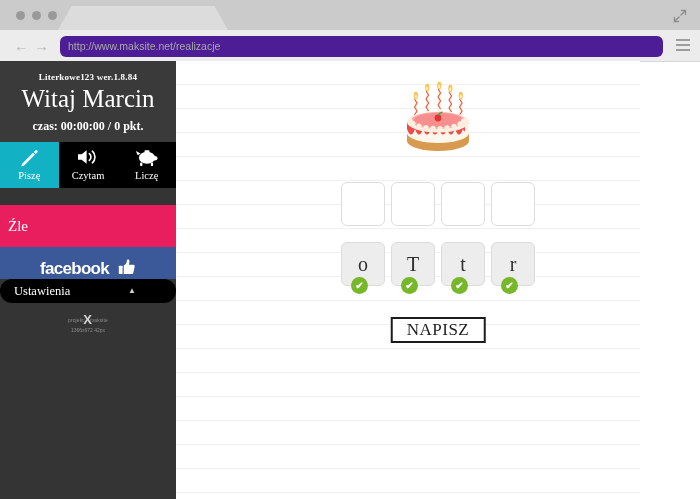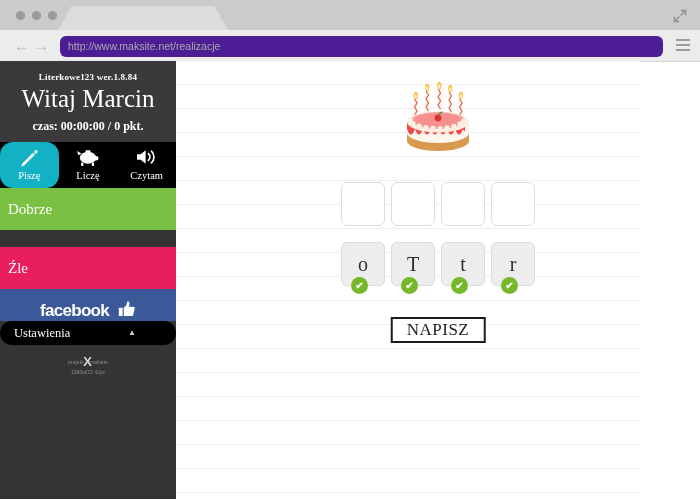--- a/index.html
+++ b/index.html
@@ -122,21 +122,21 @@
     background: #000000;
   }
   .navcell {
     flex: 1;
     position: relative;
     text-align: center;
     color: #ffffff;
     cursor: pointer;
     padding-top: 5px;
   }
-  .navcell.active { background: #13b1c4; border-radius: 13px; }
+  .navcell.active { background: #13b1c4; }
   .navcell .glyph {
     display: block; height: 22px; line-height: 22px;
     font-size: 17px;
   }
   .navcell .lbl {
     display: block;
     font-family: "Liberation Serif", serif;
     font-size: 10.5px;
     margin-top: 1px;
   }
@@ -336,46 +336,43 @@
           <span class="glyph">
             <svg width="22" height="22" viewBox="0 0 24 24" fill="#ffffff">
               <path d="M4.5 18.2 L3.6 21.2 L6.6 20.3 L18.4 8.5 L16.3 6.4 Z"></path>
               <path d="M17.3 5.4 L19.4 7.5 L21 5.9 A1.5 1.5 0 0 0 21 3.8 L21 3.8 A1.5 1.5 0 0 0 18.9 3.8 Z"></path>
             </svg>
           </span>
           <span class="lbl">Piszę</span>
         </div>
         <div class="navcell">
           <span class="glyph">
+            <svg width="24" height="20" viewBox="0 0 26 22" fill="none">
+              <path d="M2 8 H6 L11.5 3.5 V18.5 L6 14 H2 Z" fill="#ffffff"></path>
+              <path d="M14.5 7.2 A5 5 0 0 1 14.5 14.8" stroke="#ffffff" stroke-width="1.8" stroke-linecap="round"></path>
+              <path d="M17.8 4.6 A8.6 8.6 0 0 1 17.8 17.4" stroke="#ffffff" stroke-width="1.8" stroke-linecap="round"></path>
+            </svg>
+          </span>
+          <span class="lbl">Czytam</span>
+        </div>
+        <div class="navcell">
+          <span class="glyph">
             <svg width="24" height="20" viewBox="0 0 28 22" fill="#ffffff">
               <ellipse cx="14" cy="12" rx="9.5" ry="7"></ellipse>
               <path d="M3 9 L1 4 L6.5 7 Z"></path>
               <rect x="6" y="17.5" width="2.6" height="4" rx="1"></rect>
               <rect x="18.5" y="17.5" width="2.6" height="4" rx="1"></rect>
               <ellipse cx="23" cy="12.5" rx="3.2" ry="2.6"></ellipse>
               <rect x="11" y="3.2" width="6" height="2" rx="1"></rect>
             </svg>
           </span>
           <span class="lbl">Liczę</span>
         </div>
-        <div class="navcell">
-          <span class="glyph">
-            <svg width="24" height="20" viewBox="0 0 26 22" fill="none">
-              <path d="M2 8 H6 L11.5 3.5 V18.5 L6 14 H2 Z" fill="#ffffff"></path>
-              <path d="M14.5 7.2 A5 5 0 0 1 14.5 14.8" stroke="#ffffff" stroke-width="1.8" stroke-linecap="round"></path>
-              <path d="M17.8 4.6 A8.6 8.6 0 0 1 17.8 17.4" stroke="#ffffff" stroke-width="1.8" stroke-linecap="round"></path>
-            </svg>
-          </span>
-          <span class="lbl">Czytam</span>
-        </div>
-      </div>
-
-      <div class="statusbar good">
-        <span>Dobrze</span>
-      </div>
+      </div>
+
       <div class="statusbar bad">
         <span>Źle</span>
       </div>
 
       <div class="fbbar">
         <span class="fbtext">facebook</span>
         <span class="thumb">
           <svg width="18" height="18" viewBox="0 0 22 22" fill="#ffffff">
             <rect x="1" y="9.5" width="4.6" height="10" rx=".7"></rect>
             <path d="M7 19.5 V9.2 C9.3 8.3 10.6 6.3 10.8 3.6 C10.9 2.2 11.7 1.6 12.7 1.9 C13.7 2.2 14.2 3.3 13.9 5.1 L13.3 8.2 H18.6 C19.9 8.2 20.7 9.2 20.4 10.4 L18.8 17.6 C18.6 18.8 17.7 19.5 16.5 19.5 Z"></path>

